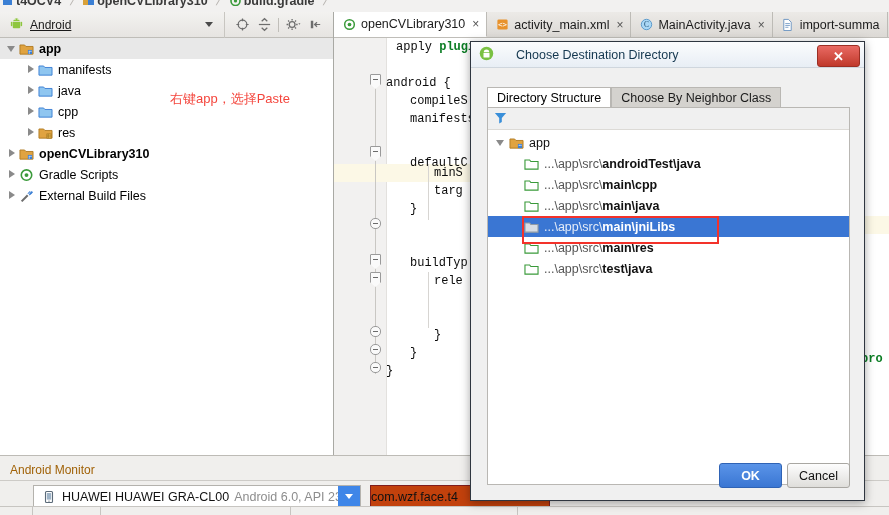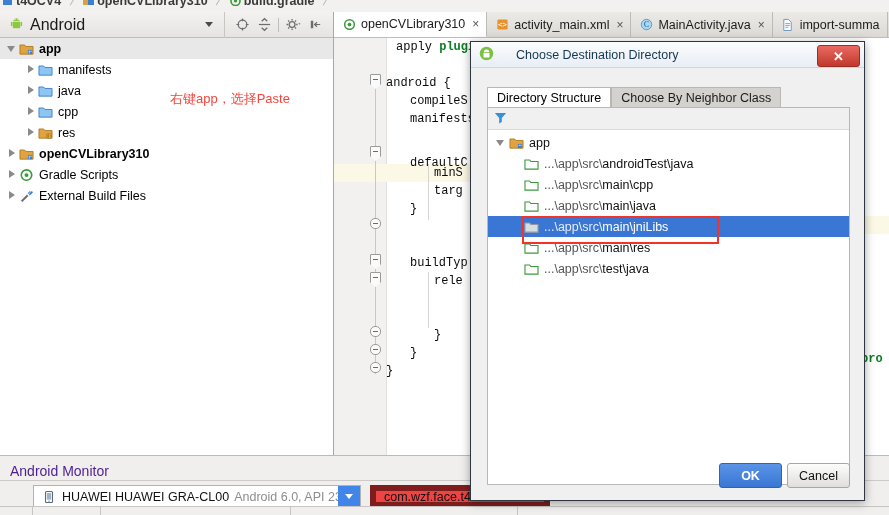--- a/index.html
+++ b/index.html
@@ -35,21 +35,21 @@
   }
   .panel-toolbar{
     height:26px;background:linear-gradient(#f3f2f0,#e6e4e1);
     border-bottom:1px solid #bfbdb8;display:flex;align-items:center;
     box-sizing:border-box;
   }
   .panel-combo{
     flex:0 0 225px;height:26px;display:flex;align-items:center;
     border-right:1px solid #c8c6c1;box-sizing:border-box;padding-left:9px;
   }
-  .panel-combo .lbl{flex:1;font-size:16px;color:#1a1a1a;padding-left:6px;}
+  .panel-combo .lbl{flex:1;font-size:12px;color:#1a1a1a;padding-left:6px;text-decoration:underline;}
   .combo-arrow{
     width:0;height:0;border-left:4px solid transparent;border-right:4px solid transparent;
     border-top:5px solid #4a4a4a;margin-right:11px;
   }
   .tb-icons{display:flex;align-items:center;gap:0px;padding-left:6px;}
   .tb-btn{width:22px;height:22px;display:flex;align-items:center;justify-content:center;}
   .tb-sep{width:1px;height:14px;background:#c0beb9;margin:0 3px;}
 
   
   .tree{position:absolute;left:0;top:26px;right:0;bottom:0;background:#fff;overflow:hidden;padding-top:0px;}
@@ -120,43 +120,43 @@
   .rc-hl{position:absolute;left:0;right:0;top:178px;height:18px;background:#fcf8e6;}
   .rc-txt{position:absolute;left:6px;top:314px;font-family:"Liberation Mono", monospace;
     font-size:12px;color:#0b7d24;font-weight:bold;white-space:pre;}
 
   
   .monitor{
     position:absolute;left:0;top:455px;width:889px;height:60px;
     background:#f0efed;border-top:1px solid #bdbbb6;box-sizing:border-box;
   }
   .monitor-title{
-    position:absolute;left:10px;top:7px;font-size:14px;color:#4c1d95;
+    position:absolute;left:10px;top:7px;font-size:12px;color:#a16207;
   }
   .monitor-bar{
     position:absolute;left:0;top:24px;width:889px;height:29px;
     border-top:1px solid #cdcbc7;box-sizing:border-box;
   }
   .dev-combo{
     position:absolute;left:33px;top:29px;width:328px;height:23px;
     background:#fff;border:1px solid #b4b2ad;box-sizing:border-box;
     display:flex;align-items:center;
   }
   .dev-combo .dico{width:16px;height:16px;margin:0 5px 0 7px;flex:0 0 16px;display:flex;align-items:center;justify-content:center;}
   .dev-name{font-size:12.5px;color:#111;}
   .dev-api{font-size:12.5px;color:#8d8d8d;margin-left:5px;}
   .dev-arrow-box{
     position:absolute;right:0;top:0;width:22px;height:21px;background:#3f86e8;
     display:flex;align-items:center;justify-content:center;
   }
   .dev-arrow{width:0;height:0;border-left:4px solid transparent;border-right:4px solid transparent;border-top:5px solid #fff;}
   .pkg-combo{
     position:absolute;left:370px;top:29px;width:180px;height:23px;
-    background:#ef4444;border:6px solid #7f1d1d;box-sizing:border-box;
-    display:flex;align-items:center;padding-left:8px;font-size:12.5px;color:#111;
+    background:#c2410c;border:1px solid #7f1d1d;box-sizing:border-box;
+    display:flex;align-items:center;font-size:12.5px;color:#111;
     overflow:hidden;white-space:nowrap;
   }
   .bottom-strip{
     position:absolute;left:0;top:506px;width:889px;height:9px;
     background:#f0efed;border-top:1px solid #c7c5c1;box-sizing:border-box;
   }
   .bs-cell{position:absolute;top:0;height:9px;border-right:1px solid #c7c5c1;box-sizing:border-box;}
 
   
   .dialog{
@@ -199,21 +199,21 @@
   .drow.sel{background:#3a76d3;}
   .drow .dtw{width:16px;flex:0 0 16px;position:relative;height:21px;}
   .drow .dtw .tri-d{position:absolute;left:3px;top:8px;width:0;height:0;
     border-left:4.5px solid transparent;border-right:4.5px solid transparent;border-top:6px solid #8a8a8a;}
   .drow .dico{flex:0 0 auto;margin-right:5px;display:flex;align-items:center;}
   .drow .dlbl{font-size:12.5px;color:#111;}
   .drow.sel .dlbl{color:#fff;}
   .dind{padding-left:36px;}
   .dpath{color:#555;}
   .drow.sel .dpath{color:#e4ecf8;}
-  .dbold{font-weight:normal;}
+  .dbold{font-weight:bold;}
   .redbox{
     position:absolute;left:522px;top:216px;width:197px;height:28px;
     border:2px solid #f3322a;box-sizing:border-box;pointer-events:none;
   }
   .dlg-btns{position:absolute;right:14px;bottom:12px;display:flex;gap:5px;}
   .btn{
     width:63px;height:25px;border-radius:3px;
     display:flex;align-items:center;justify-content:center;
     font-size:12.5px;box-sizing:border-box;
   }

